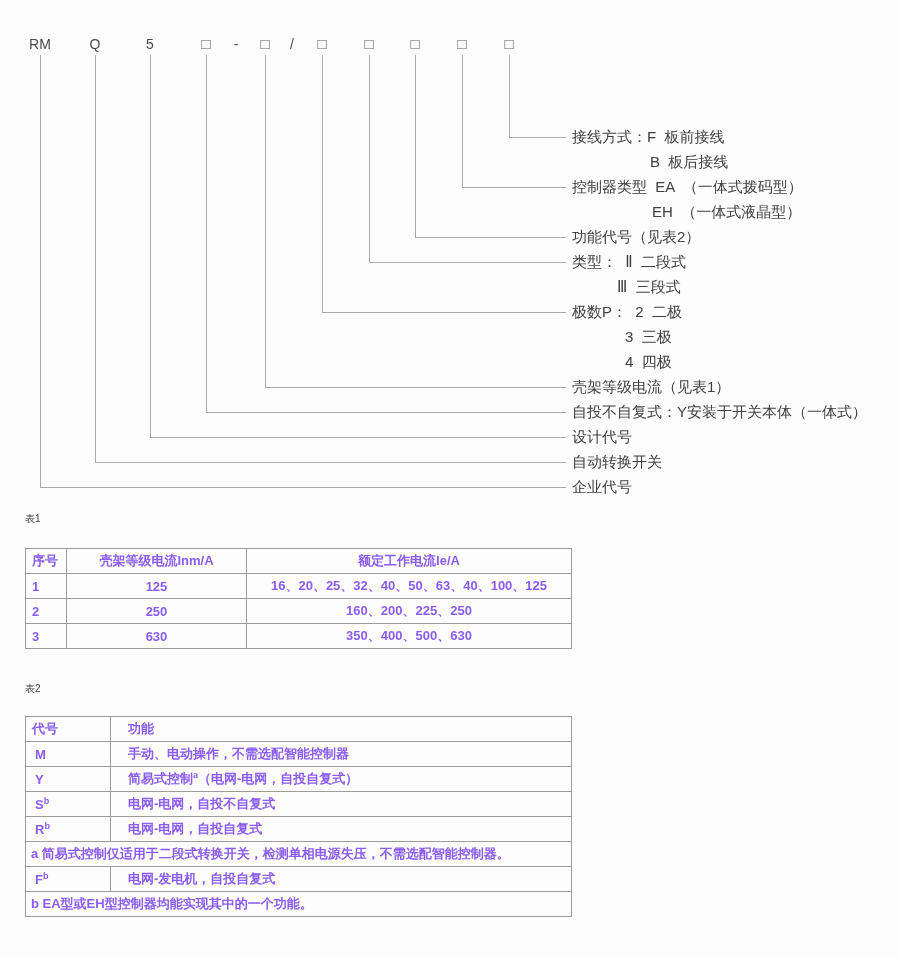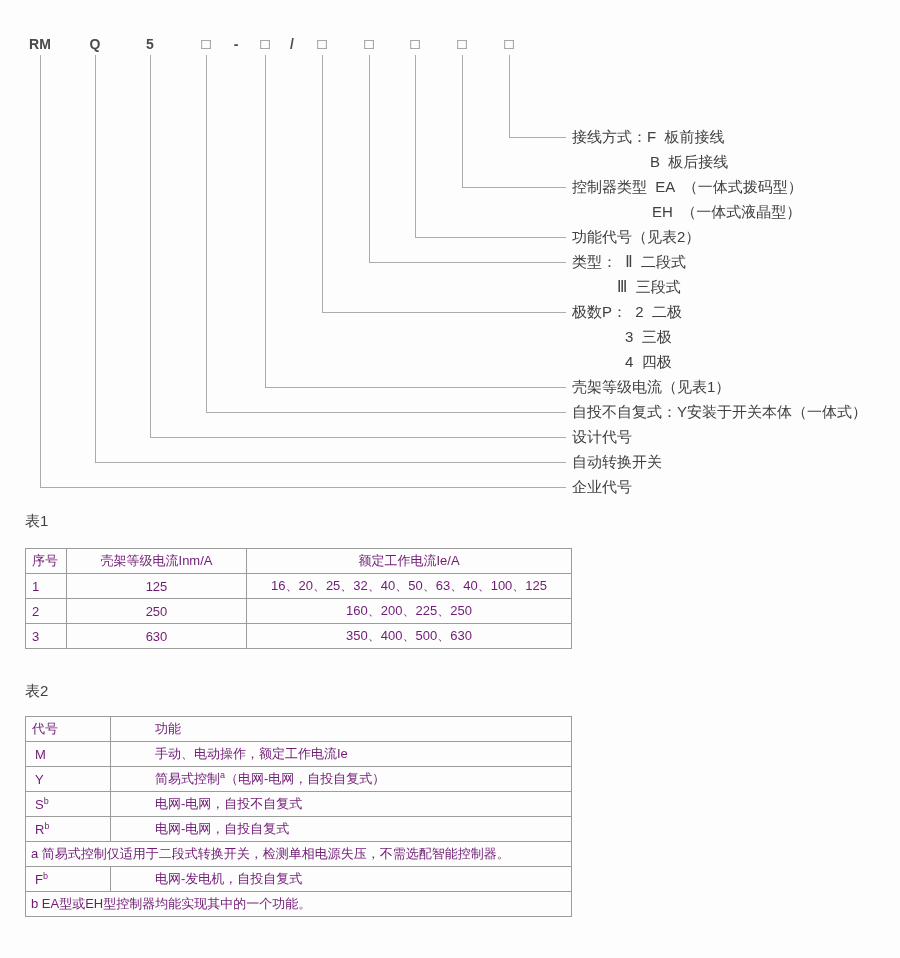--- a/index.html
+++ b/index.html
@@ -3,40 +3,40 @@
 <meta charset="utf-8">
 <style>
   html,body{margin:0;padding:0;}
   body{
     width:900px;height:958px;position:relative;overflow:hidden;
     background:#fdfdfd;color:#404040;
     font-family:"Liberation Sans","DejaVu Sans",sans-serif;
   }
   .code-part{
     position:absolute;top:36px;transform:translateX(-50%);
-    font-size:14px;line-height:16px;color:#4a4a4a;white-space:pre;font-weight:bold;
+    font-size:14px;line-height:16px;color:#4a4a4a;white-space:pre;
   }
   .code-part.box{font-size:15px;color:#5a5a5a;}
   .connector{
     position:absolute;top:55px;
     border-left:1px solid #ababab;border-bottom:1px solid #ababab;
   }
   .dlabel{
     position:absolute;transform:translateY(-50%);
     font-size:15px;line-height:20px;color:#404040;white-space:pre;
   }
-  .caption{position:absolute;font-size:15px;color:#404040;}
+  .caption{position:absolute;font-size:10px;color:#404040;}
   table{border-collapse:collapse;table-layout:fixed;position:absolute;}
   th,td{
-    border:1px solid #9c9c9c;font-size:13px;font-weight:normal;color:#701a75;
+    border:1px solid #9c9c9c;font-size:13px;font-weight:bold;color:#8b5cf6;
     padding:0 6px;height:24px;text-align:left;white-space:nowrap;overflow:hidden;
     background:transparent;vertical-align:middle;
   }
   .cc{text-align:center;padding:0 12px;}
-  .ind{padding-left:44px;}
+  .ind{padding-left:17px;}
   .code-cell{padding-left:9px;}
   .note{padding-left:5px;}
   sup{font-size:9px;line-height:0;}
 </style>
 </head>
 <body>
 
 <span class="code-part" style="left:40px">RM</span>
 <span class="code-part" style="left:95px">Q</span>
 <span class="code-part" style="left:150px">5</span>
@@ -114,21 +114,21 @@
       <col style="width:85px">
       <col style="width:461px">
     </colgroup>
   <tbody>
     <tr>
       <th>代号</th>
       <th class="ind">功能</th>
     </tr>
     <tr>
       <td class="code-cell"><span>M</span><sup></sup></td>
-      <td class="ind"><span>手动、电动操作，额定工作电流Ie</span><sup></sup><span></span></td>
+      <td class="ind"><span>手动、电动操作，不需选配智能控制器</span><sup></sup><span></span></td>
     </tr>
     <tr>
       <td class="code-cell"><span>Y</span><sup></sup></td>
       <td class="ind"><span>简易式控制</span><sup>a</sup><span>（电网-电网，自投自复式）</span></td>
     </tr>
     <tr>
       <td class="code-cell"><span>S</span><sup>b</sup></td>
       <td class="ind"><span>电网-电网，自投不自复式</span><sup></sup><span></span></td>
     </tr>
     <tr>

